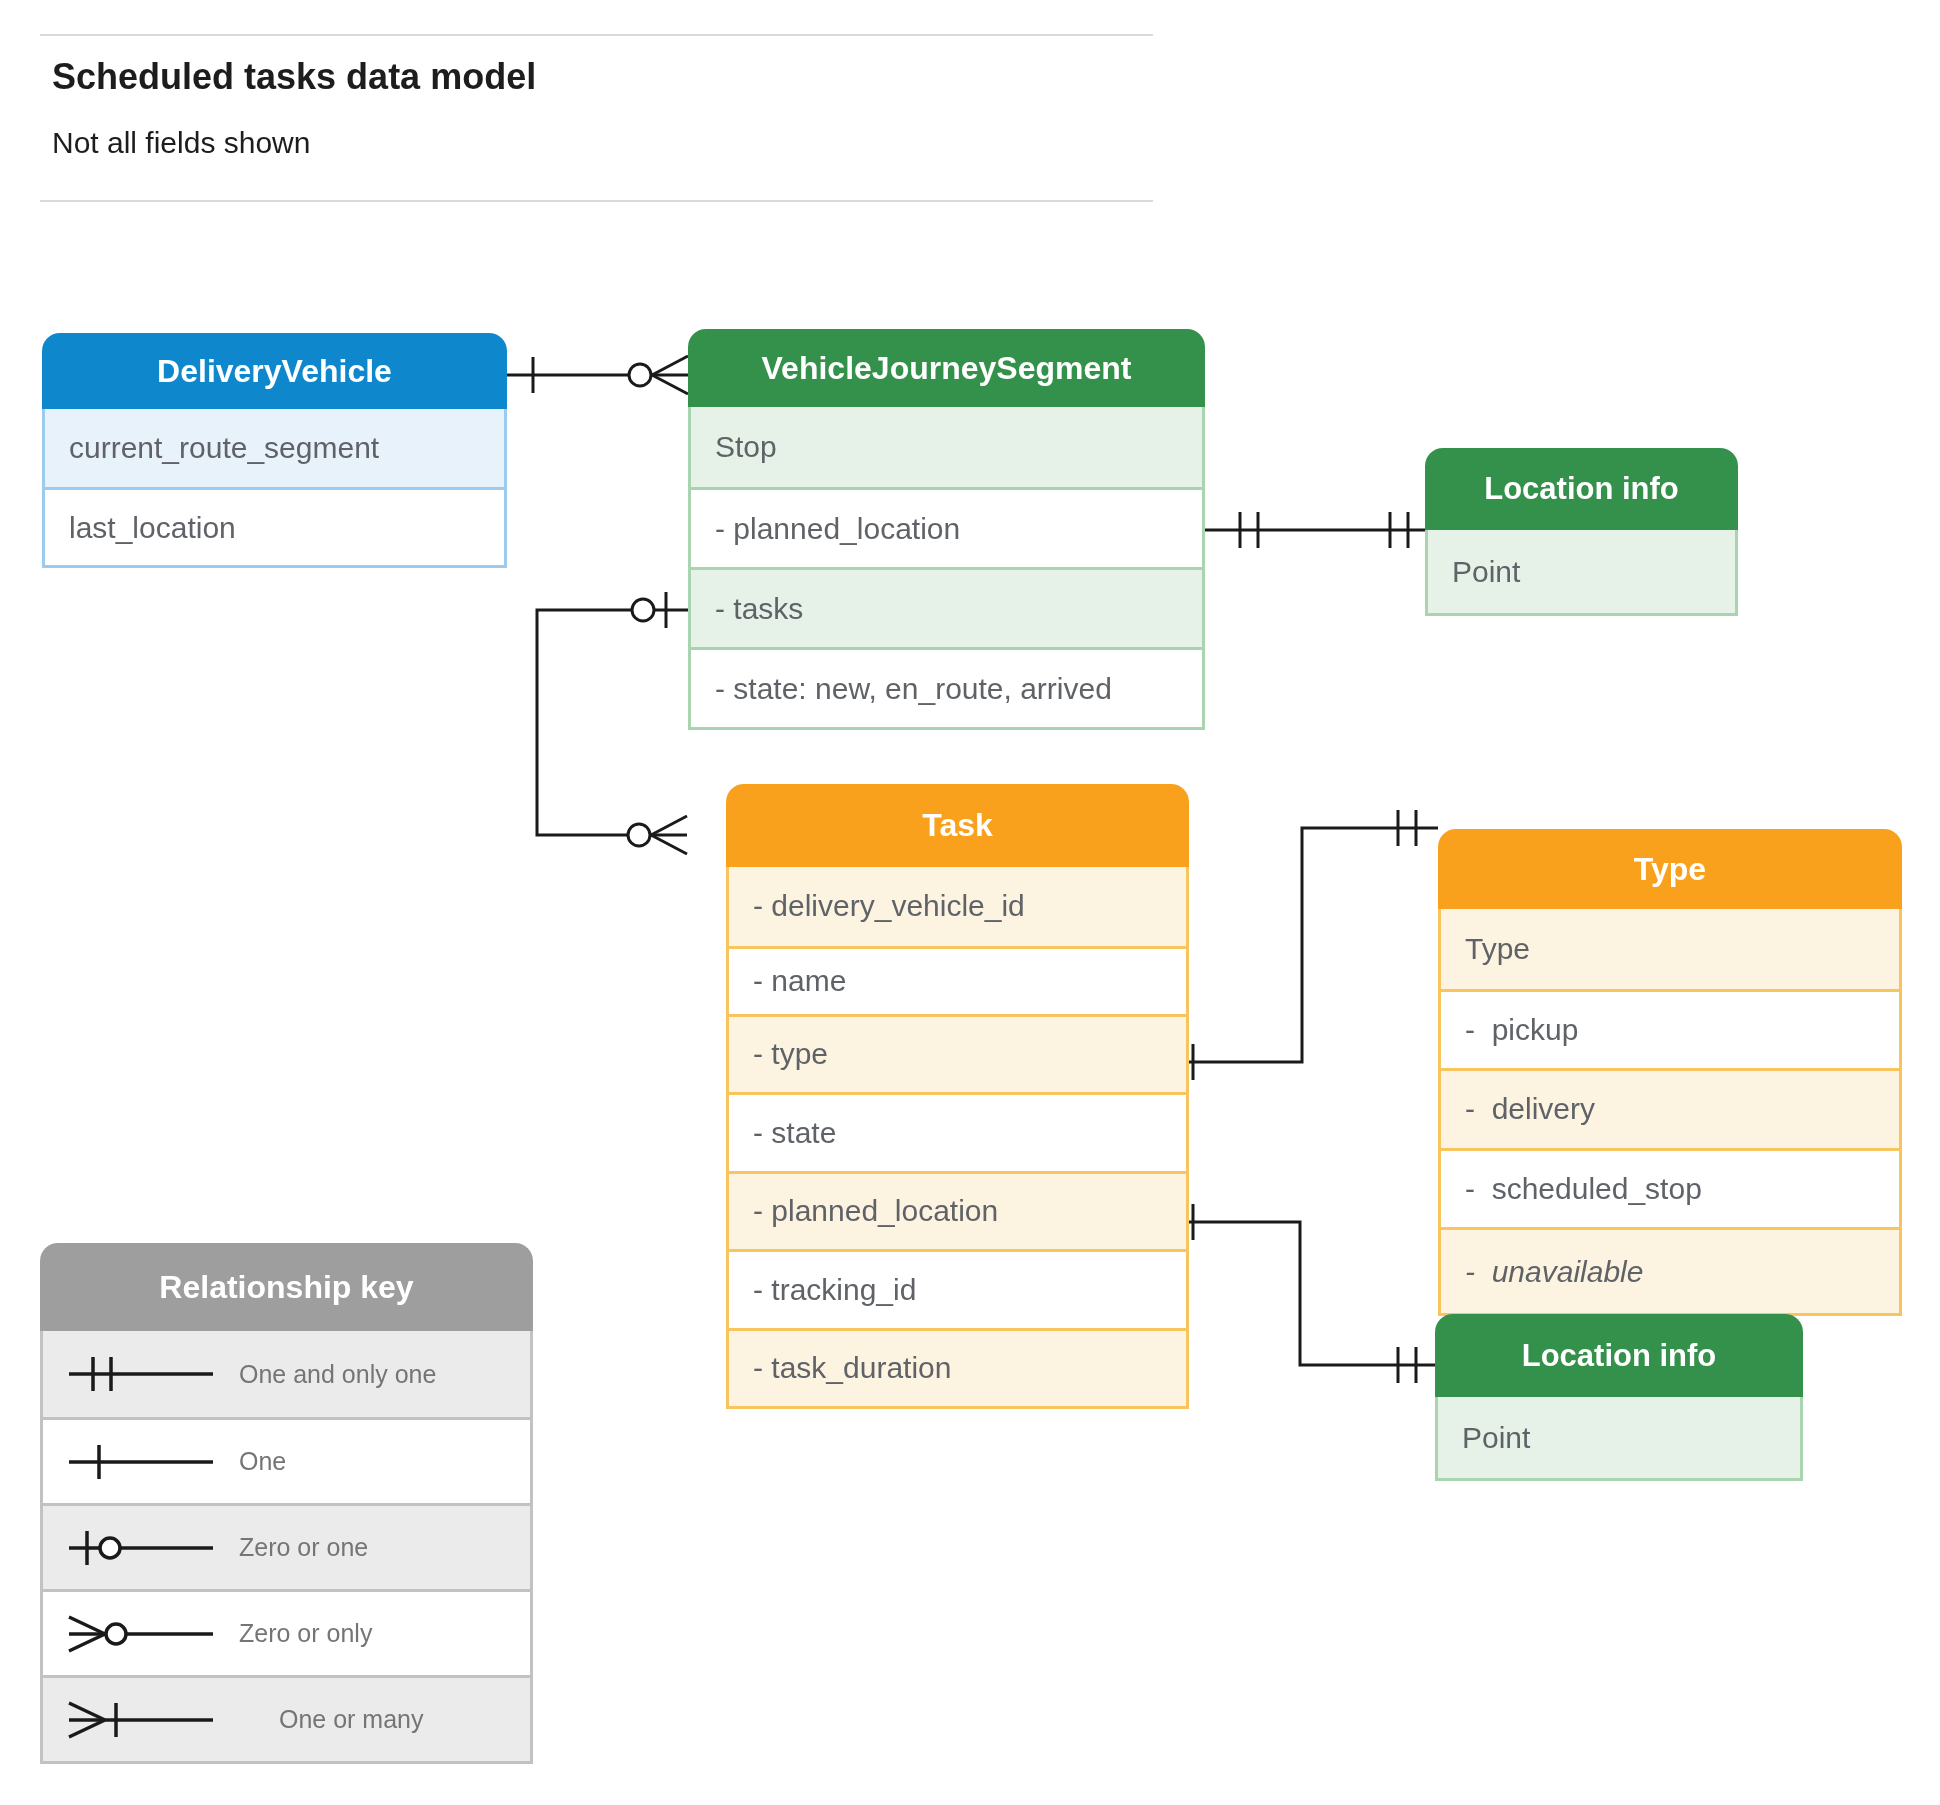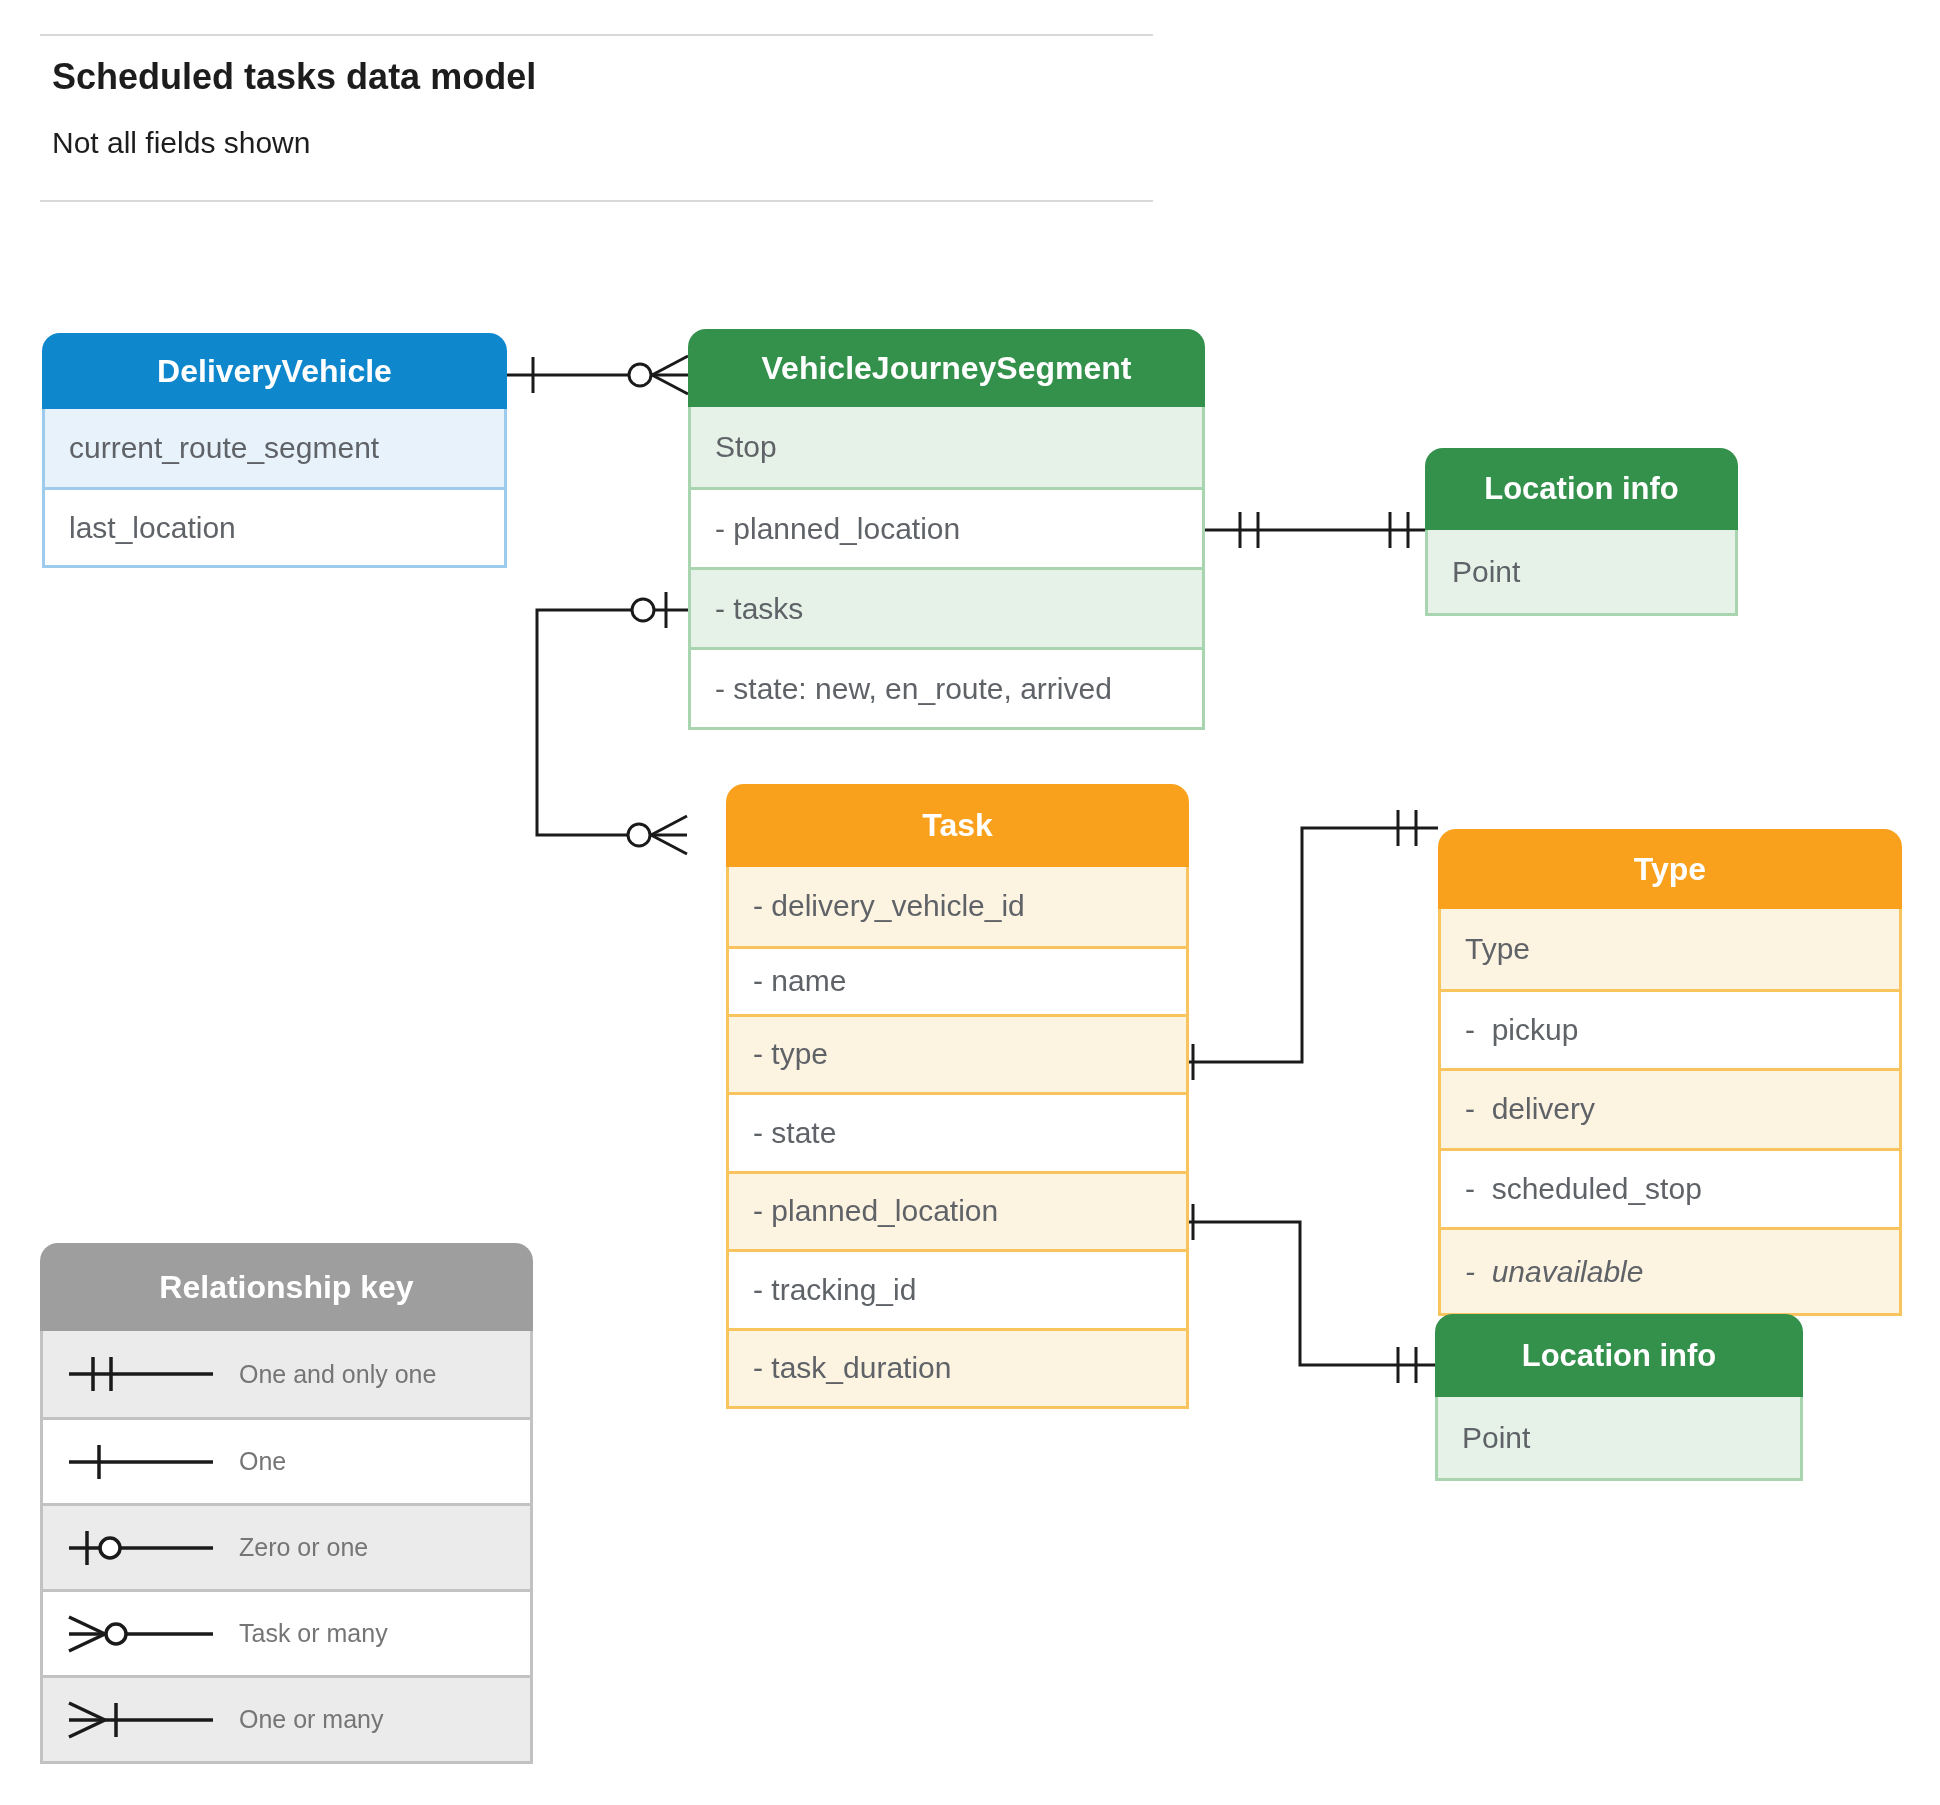--- a/index.html
+++ b/index.html
@@ -180,23 +180,23 @@
         <span class="legend-label">Zero or one</span>
       </div>
       <div class="entity-row plain legend-row" style="height:86px;padding-left:0;">
         <span class="legend-symbol">
           <svg width="160" height="60" viewBox="0 0 160 60">
               <path d="M6 30 H150"></path>
               <path d="M6 13 L42 30 M6 47 L42 30"></path>
               <circle cx="53" cy="30" r="10"></circle>
             </svg>
         </span>
-        <span class="legend-label">Task or many</span>
-      </div>
-      <div class="entity-row tint legend-row" style="height:86px;padding-left:0;">
+        <span class="legend-label">Zero or only</span>
+      </div>
+      <div class="entity-row tint legend-row" style="height:86px;padding-left:0;gap:40px;">
         <span class="legend-symbol">
           <svg width="160" height="60" viewBox="0 0 160 60">
               <path d="M6 30 H150"></path>
               <path d="M6 13 L42 30 M6 47 L42 30"></path>
               <path d="M53 13 V47"></path>
             </svg>
         </span>
         <span class="legend-label">One or many</span>
       </div>
     </div>

